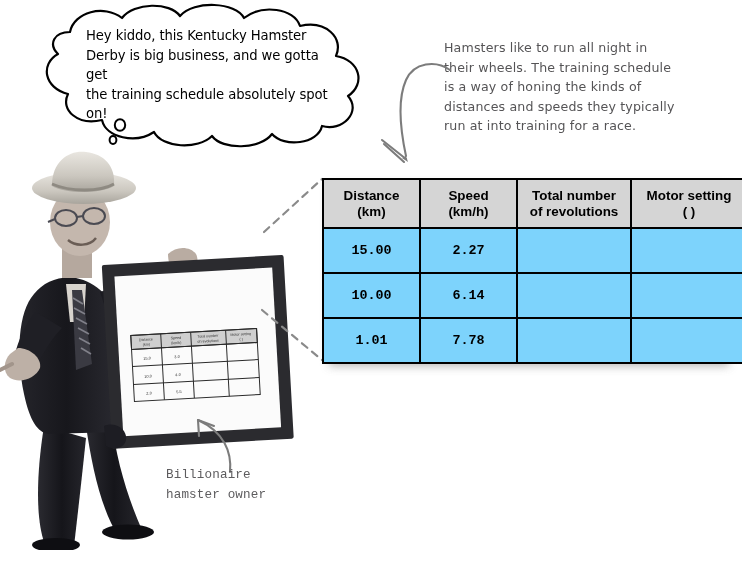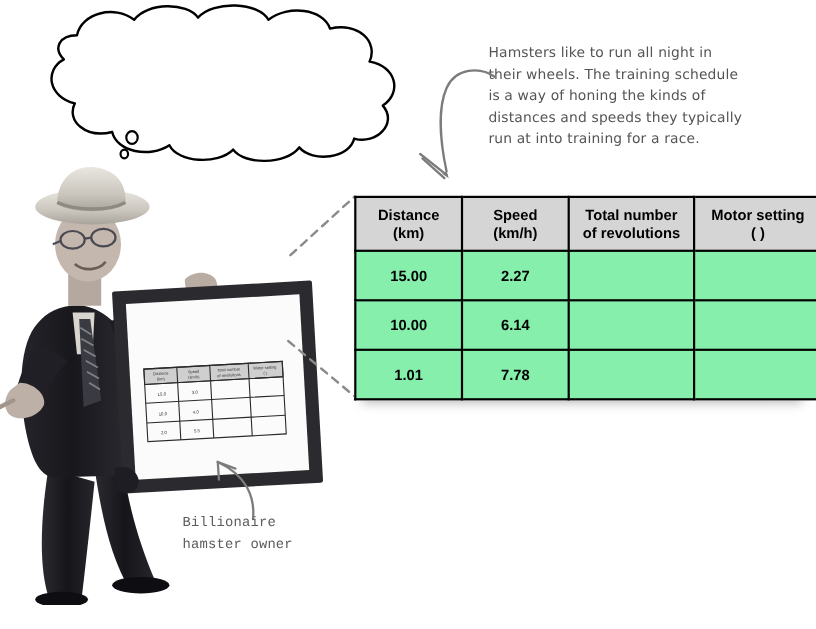--- a/index.html
+++ b/index.html
@@ -110,22 +110,23 @@
     color: #000;
     padding: 0;
   }
   table.schedule th {
     background: #d5d5d5;
     height: 47px;
     line-height: 16px;
     padding: 0 2px;
   }
   table.schedule td {
-    background: #86efac;
+    background: #7dd3fc;
     height: 43px;
+    font-family: Liberation Mono, monospace;
   }
   .hdr-sub { font-weight: bold; }
 
   
   #connectors {
     position: absolute;
     left: 250px;
     top: 170px;
     width: 90px;
     height: 200px;
@@ -166,20 +167,23 @@
              C 330 58, 336 82, 318 94
              C 332 110, 312 130, 292 124
              C 288 142, 254 146, 242 132
              C 230 148, 192 148, 182 134
              C 168 148, 132 146, 124 130
              C 106 142, 76 136, 72 118
              C 48 124, 30 108, 38 92
              C 14 86, 10 62, 28 52
              C 18 42, 24 30, 40 30 Z" fill="#ffffff" stroke="#000000" stroke-width="2.2" stroke-linejoin="round"></path>
   </svg>
+  <div id="bubble-text">Hey kiddo, this Kentucky Hamster
+Derby is big business, and we gotta get
+the training schedule absolutely spot on!</div>
 </div>
 
 <svg style="position:absolute;left:104px;top:116px;width:36px;height:36px;" viewBox="0 0 36 36">
   <ellipse cx="16" cy="9" rx="5.2" ry="5.8" fill="#fff" stroke="#000" stroke-width="2"></ellipse>
   <ellipse cx="9" cy="24" rx="3.4" ry="3.9" fill="#fff" stroke="#000" stroke-width="2"></ellipse>
 </svg>
 
 <div id="hand-note">Hamsters like to run all night in
 their wheels. The training schedule
 is a way of honing the kinds of

